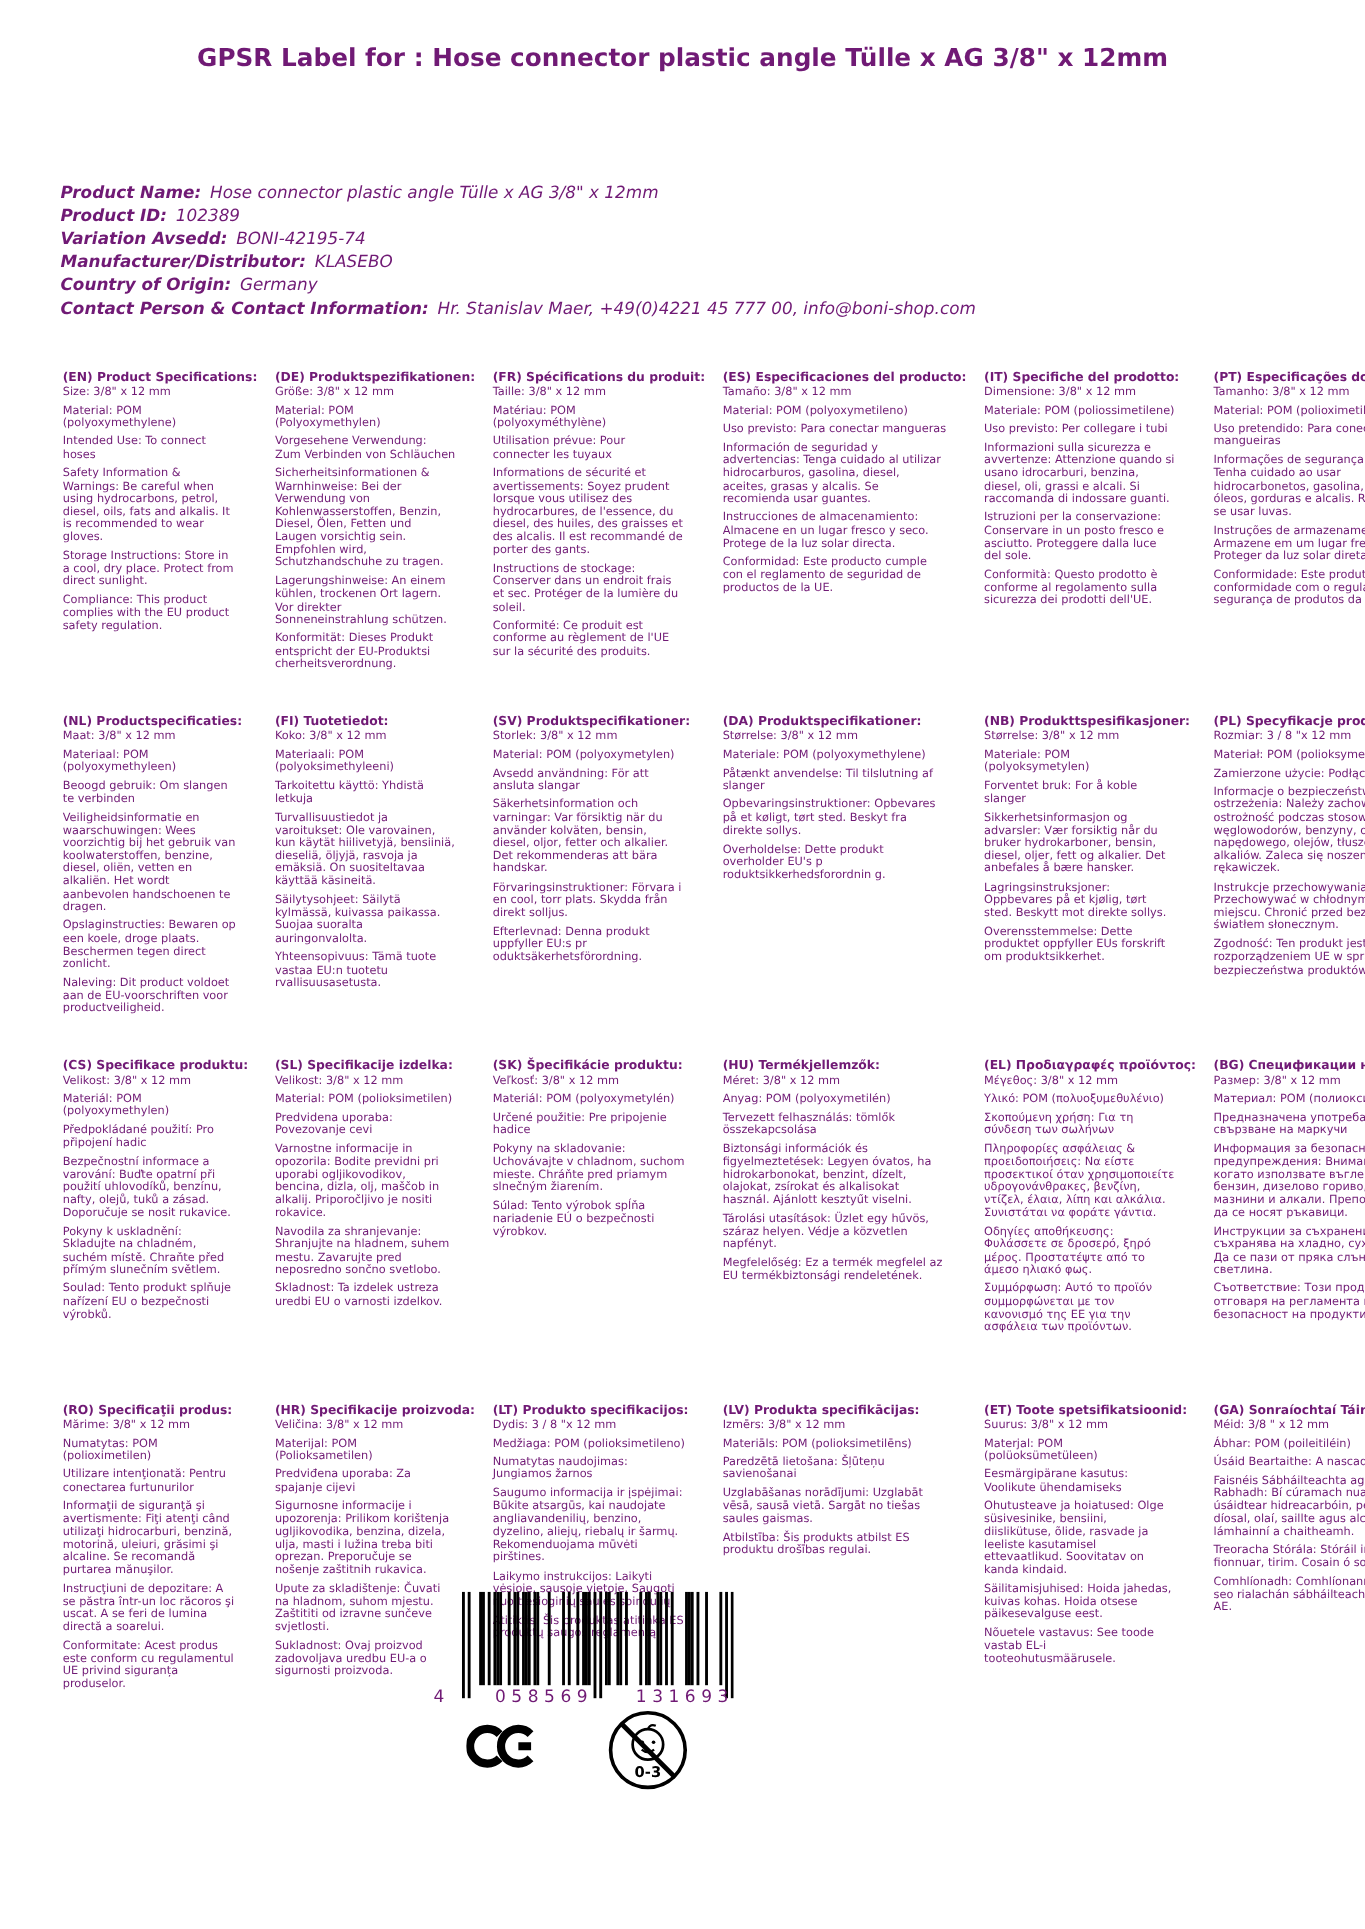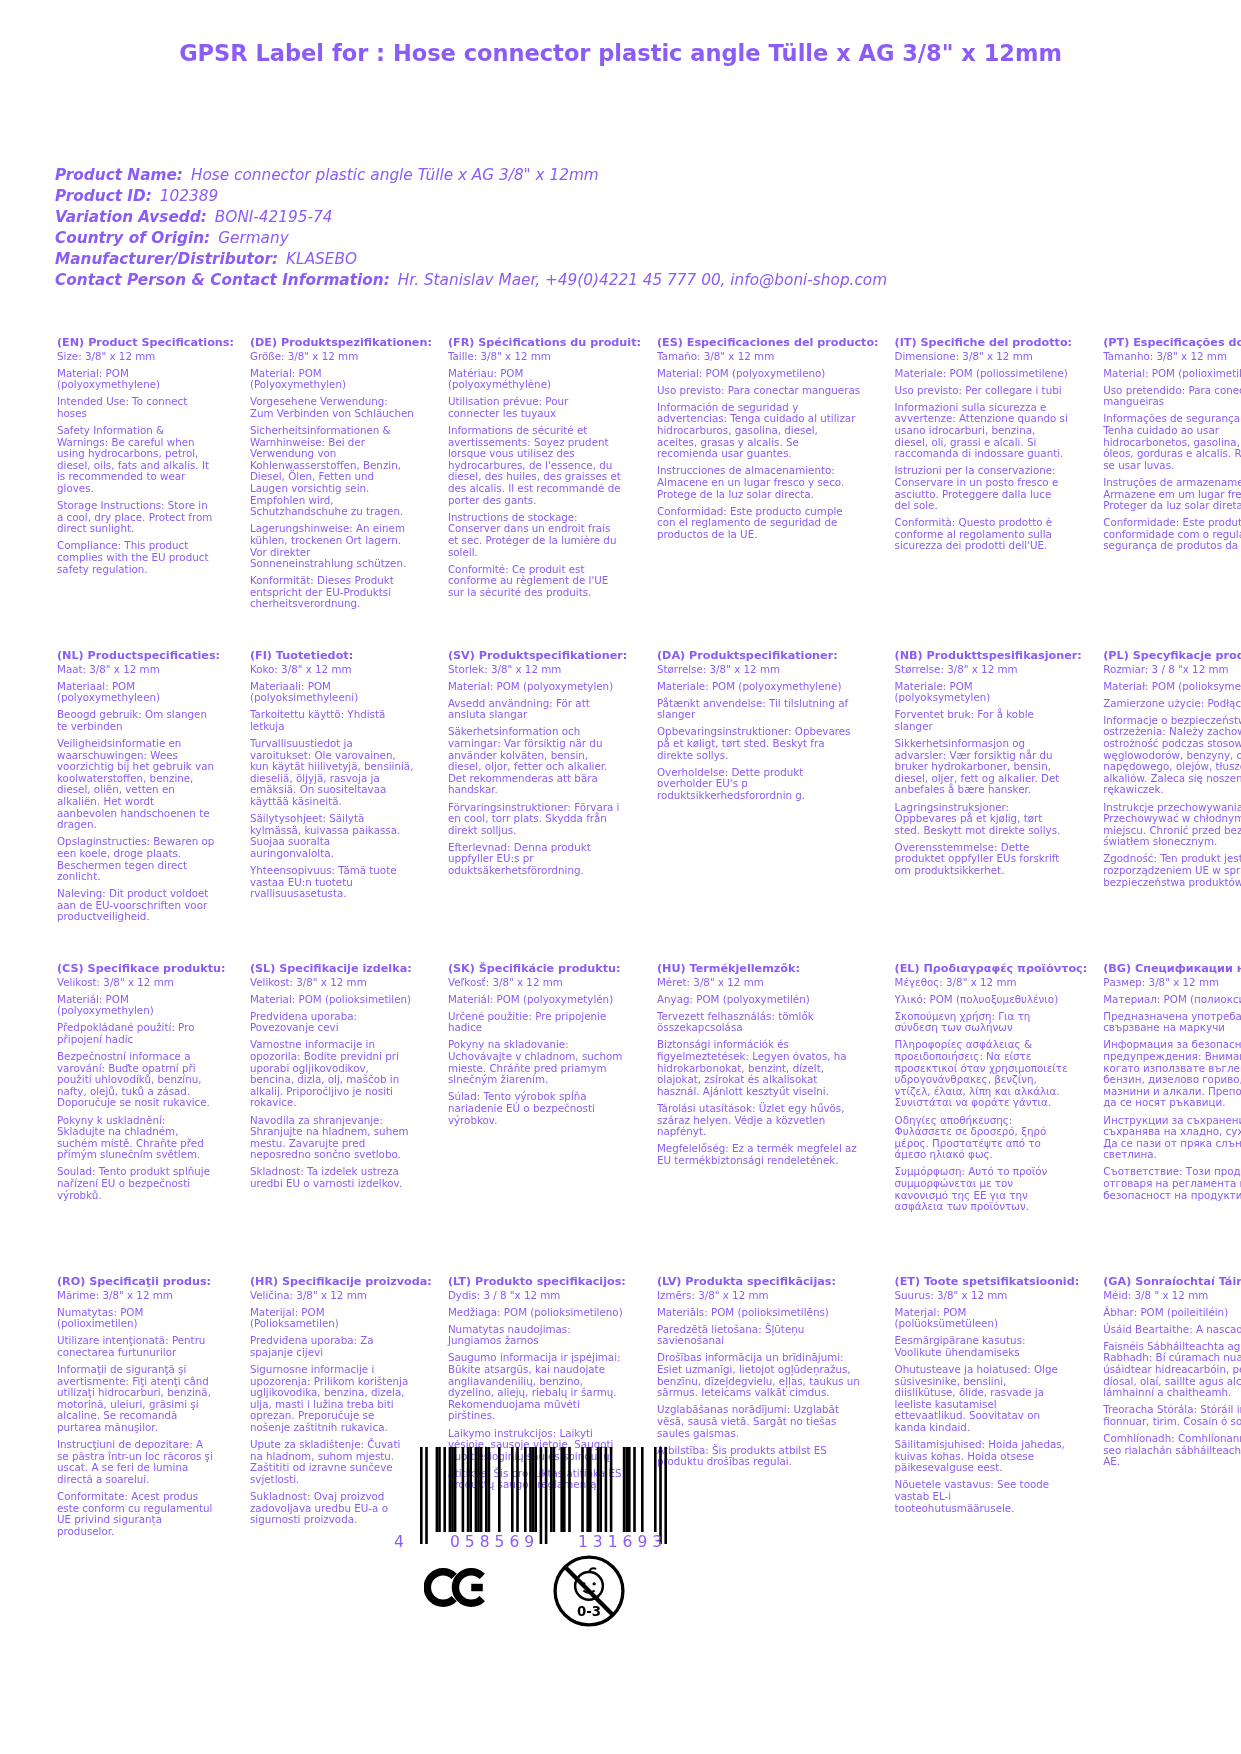--- a/index.html
+++ b/index.html
@@ -1,16 +1,16 @@
 <!DOCTYPE html>
 <html><head>
 <meta charset="utf-8">
 <style>
   html,body{margin:0;padding:0;background:#ffffff;}
-  .page{position:relative;width:1241px;height:1754px;background:#fff;color:#8b5cf6;
+  .page{position:relative;width:1241px;height:1754px;background:#fff;color:#701a75;
         font-family:"DejaVu Sans","Liberation Sans",sans-serif;overflow:hidden;}
   .page-title{position:absolute;top:38px;left:0;right:0;margin:0 auto;width:900px;
         text-align:center;font-size:22.5px;font-weight:bold;line-height:31px;}
   .product-info{position:absolute;top:168px;left:55px;right:40px;font-style:italic;}
   .info-row{margin-bottom:5.5px;font-size:15.3px;line-height:15.6px;white-space:nowrap;}
   .info-label{font-weight:bold;}
   .info-value{margin-left:8px;}
   .specs-grid{position:absolute;top:337px;left:57px;width:1150px;
         display:grid;grid-template-columns:repeat(6,1fr);column-gap:16px;grid-auto-rows:313px;}
   .spec-block{font-size:10.3px;line-height:11.6px;}
@@ -28,22 +28,22 @@
 <body>
 
 <div class="page">
 
   <h1 class="page-title">GPSR Label for : Hose connector plastic angle Tülle x AG 3/8" x 12mm</h1>
 
   <div class="product-info">
       <div class="info-row"><span class="info-label">Product Name:</span><span class="info-value">Hose connector plastic angle Tülle x AG 3/8" x 12mm</span></div>
       <div class="info-row"><span class="info-label">Product ID:</span><span class="info-value">102389</span></div>
       <div class="info-row"><span class="info-label">Variation Avsedd:</span><span class="info-value">BONI-42195-74</span></div>
+      <div class="info-row"><span class="info-label">Manufacturer/Distributor:</span><span class="info-value">KLASEBO</span></div>
       <div class="info-row"><span class="info-label">Country of Origin:</span><span class="info-value">Germany</span></div>
-      <div class="info-row"><span class="info-label">Manufacturer/Distributor:</span><span class="info-value">KLASEBO</span></div>
       <div class="info-row"><span class="info-label">Contact Person &amp; Contact Information:</span><span class="info-value">Hr. Stanislav Maer, +49(0)4221 45 777 00, info@boni-shop.com</span></div>
     </div>
 
   <div class="specs-grid">
       <div class="spec-block">
         <div class="spec-title">(EN) Product Specifications:</div>
         <p class="spec-par">Size: 3/8" x 12 mm</p>
         <p class="spec-par">Material: POM (polyoxymethylene)</p>
         <p class="spec-par">Intended Use: To connect hoses</p>
         <p class="spec-par">Safety Information &amp; Warnings: Be careful when using hydrocarbons, petrol, diesel, oils, fats and alkalis. It is recommended to wear gloves.</p>
@@ -226,21 +226,20 @@
         <p class="spec-par">Numatytas naudojimas: Jungiamos žarnos</p>
         <p class="spec-par">Saugumo informacija ir įspėjimai: Būkite atsargūs, kai naudojate angliavandenilių, benzino, dyzelino, aliejų, riebalų ir šarmų. Rekomenduojama mūvėti pirštines.</p>
         <p class="spec-par">Laikymo instrukcijos: Laikyti vėsioje, sausoje vietoje. Saugoti nuo tiesioginių saulės spindulių.</p>
         <p class="spec-par">Atitiktis: Šis produktas atitinka ES produktų saugos reglamentą.</p>
       </div>
       <div class="spec-block">
         <div class="spec-title">(LV) Produkta specifikācijas:</div>
         <p class="spec-par">Izmērs: 3/8" x 12 mm</p>
         <p class="spec-par">Materiāls: POM (polioksimetilēns)</p>
         <p class="spec-par">Paredzētā lietošana: Šļūteņu savienošanai</p>
-        <p class="spec-par">Drošības informācija un brīdinājumi: Esiet uzmanīgi, lietojot ogļūdeņražus, benzīnu, dīzeļdegvielu, eļļas, taukus un sārmus. Ieteicams valkāt cimdus.</p>
         <p class="spec-par">Uzglabāšanas norādījumi: Uzglabāt vēsā, sausā vietā. Sargāt no tiešas saules gaismas.</p>
         <p class="spec-par">Atbilstība: Šis produkts atbilst ES produktu drošības regulai.</p>
       </div>
       <div class="spec-block">
         <div class="spec-title">(ET) Toote spetsifikatsioonid:</div>
         <p class="spec-par">Suurus: 3/8" x 12 mm</p>
         <p class="spec-par">Materjal: POM (polüoksümetüleen)</p>
         <p class="spec-par">Eesmärgipärane kasutus: Voolikute ühendamiseks</p>
         <p class="spec-par">Ohutusteave ja hoiatused: Olge süsivesinike, bensiini, diislikütuse, õlide, rasvade ja leeliste kasutamisel ettevaatlikud. Soovitatav on kanda kindaid.</p>
         <p class="spec-par">Säilitamisjuhised: Hoida jahedas, kuivas kohas. Hoida otsese päikesevalguse eest.</p>

